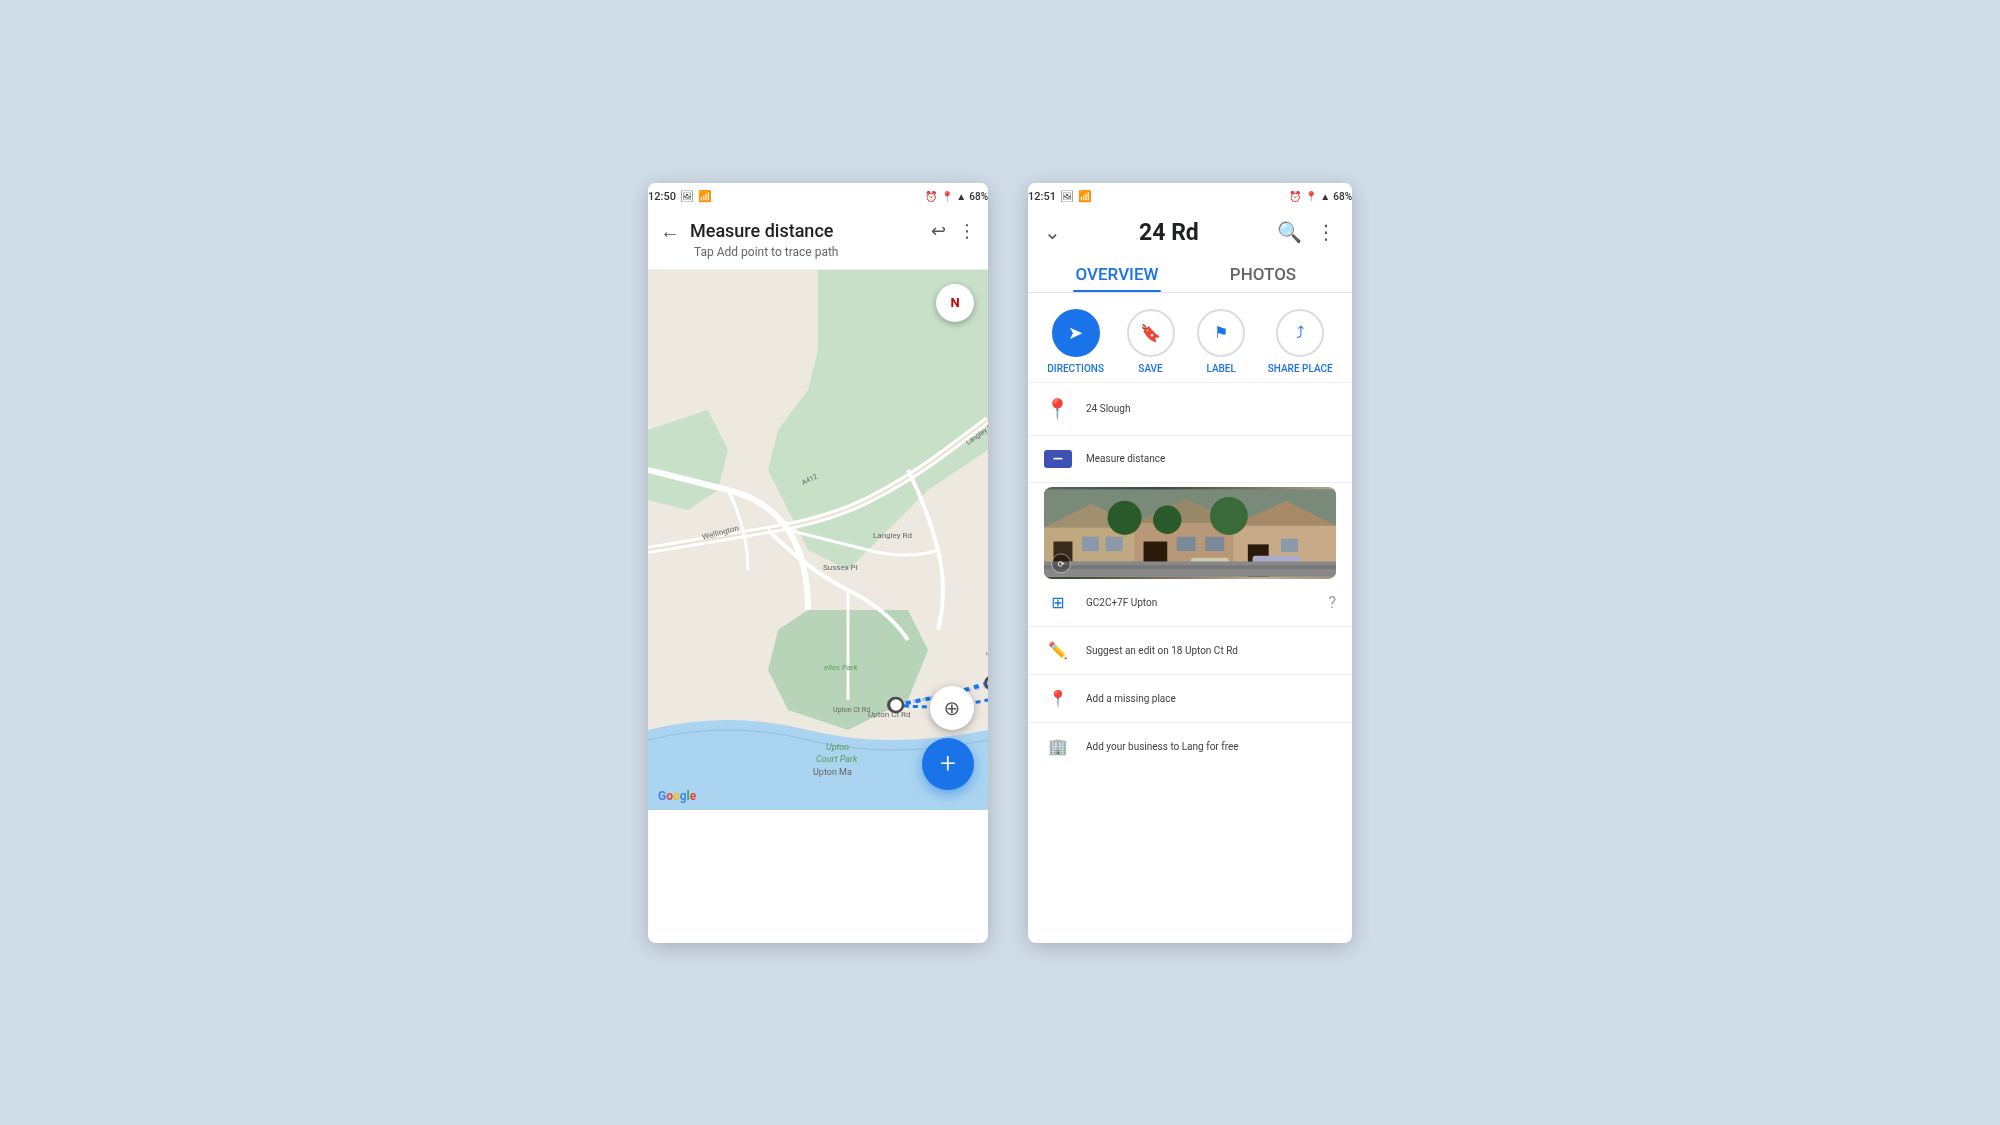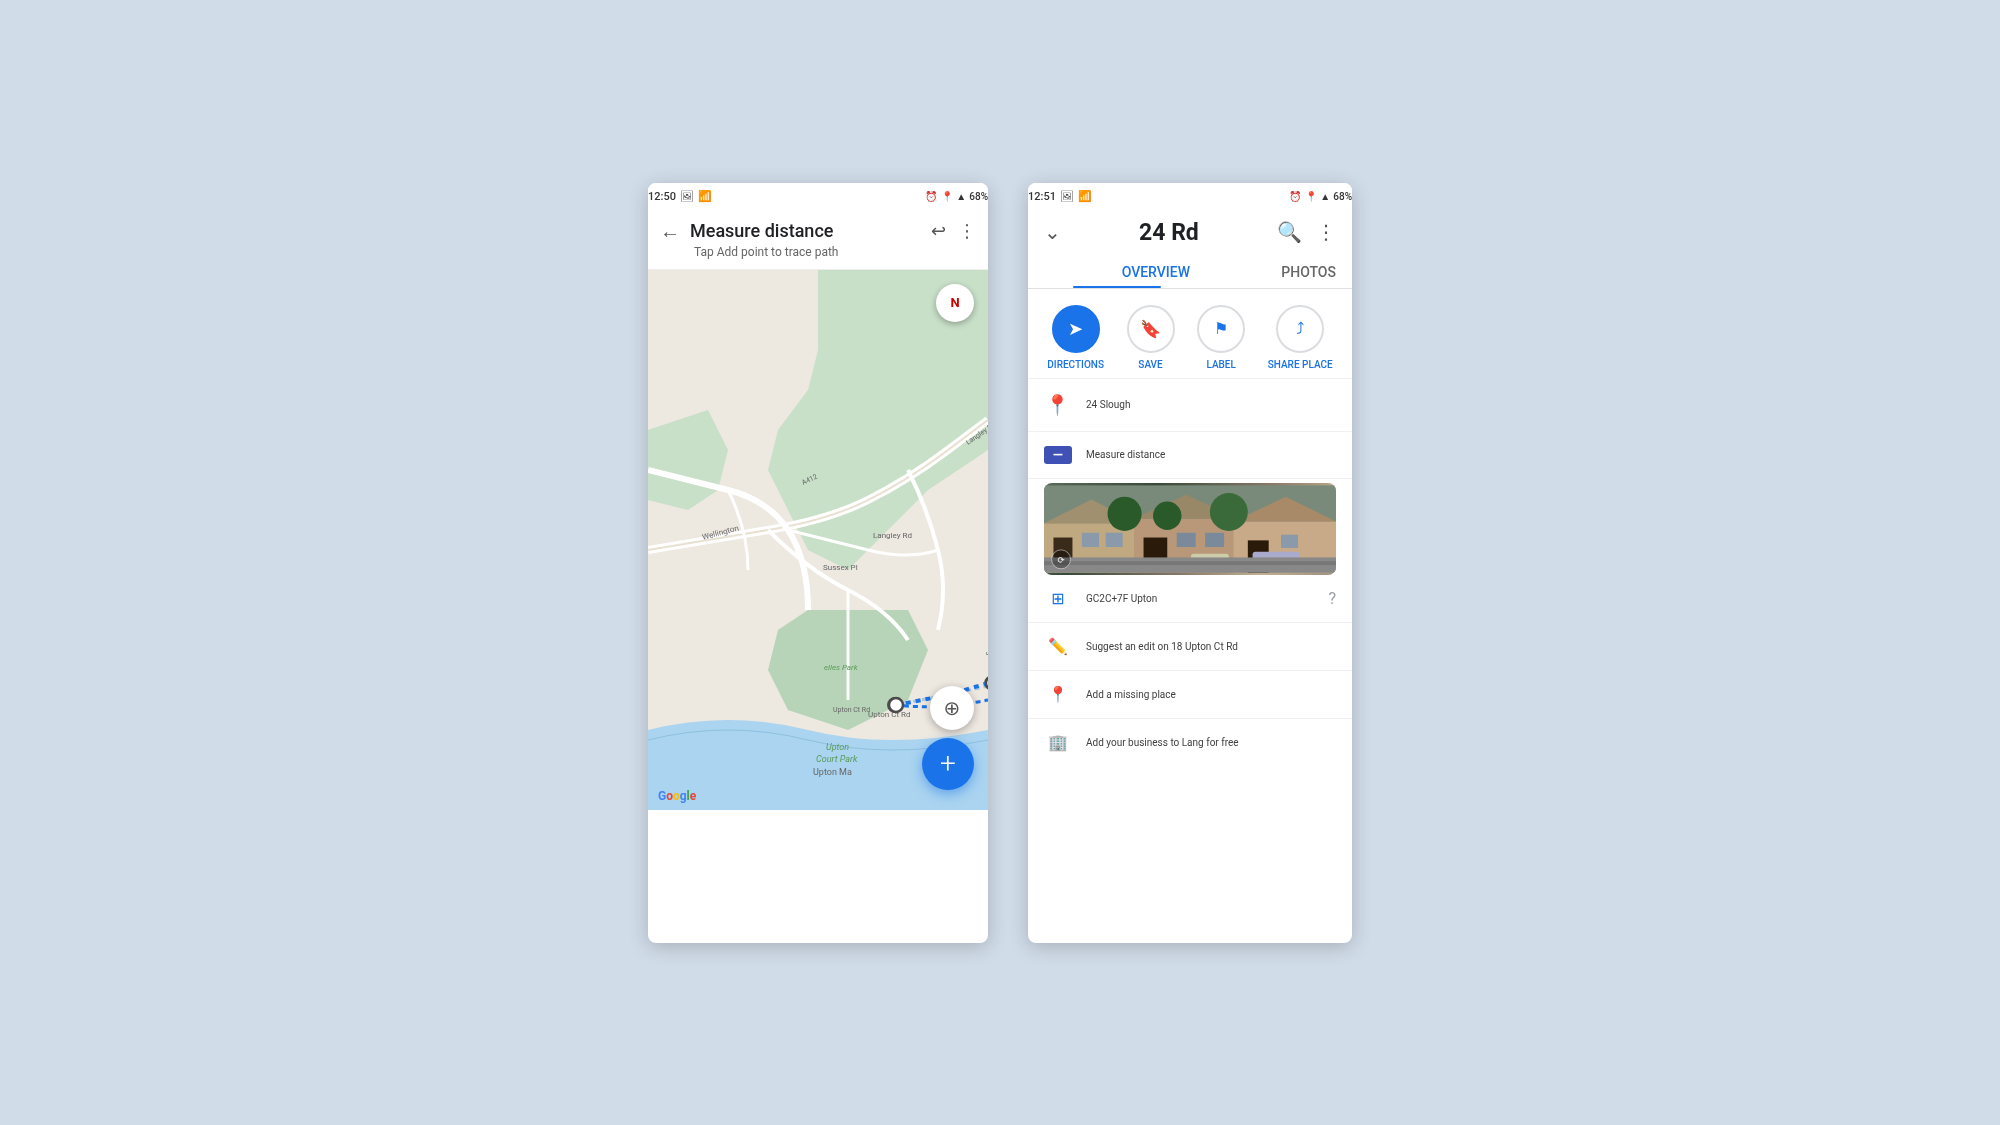--- a/index.html
+++ b/index.html
@@ -170,23 +170,23 @@
     .right-icons { display: flex; align-items: center; gap: 14px; }
     .right-icon-btn { font-size: 20px; color: #555; cursor: pointer; }
 
     
     .tabs {
       display: flex;
       gap: 0;
     }
     .tab {
       flex: 1;
-      text-align: right;
+      text-align: center;
       padding: 10px 0 8px;
-      font-size: 14px;
+      font-size: 17px;
       font-weight: 500;
       color: #666;
       cursor: pointer;
       position: relative;
     }
     .tab.active {
       color: #1a73e8;
     }
     .tab.active::after {
       content: '';

